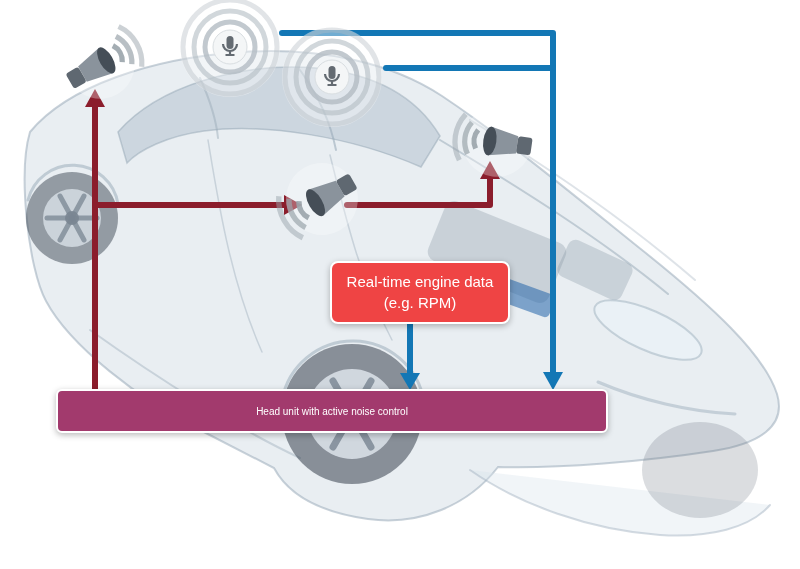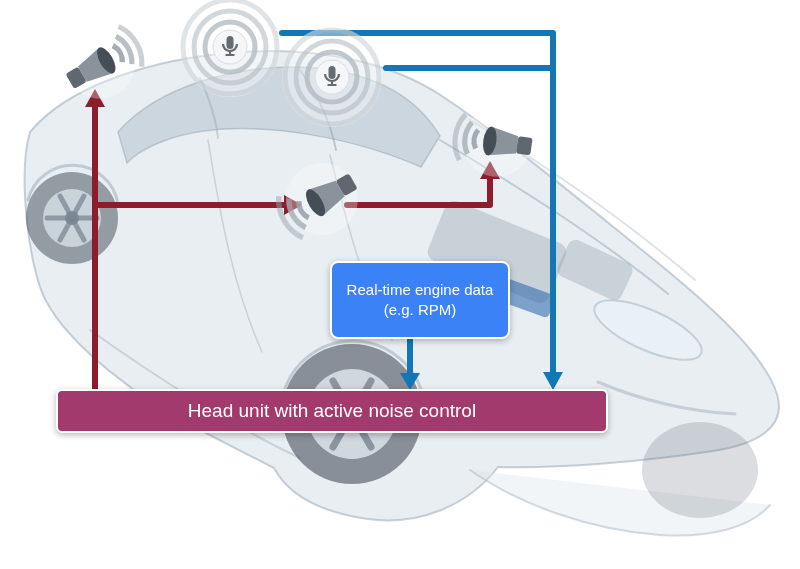--- a/index.html
+++ b/index.html
@@ -9,28 +9,28 @@
   }
   .stage svg{position:absolute;left:0;top:0;}
   .car-layer{z-index:0;}
   .overlay-layer{z-index:1;}
   .label-box{
     position:absolute;box-sizing:border-box;display:flex;align-items:center;justify-content:center;
     color:#ffffff;text-align:center;border:2px solid #ffffff;
     box-shadow:0 2px 6px rgba(0,0,0,0.28);
   }
   .engine-box{
-    z-index:2;left:330px;top:261px;width:180px;height:78px;
-    background:#3b82f6;border-radius:8px;padding:0 14px;
+    z-index:2;left:330px;top:261px;width:180px;height:63px;
+    background:#ef4444;border-radius:8px;padding:0 14px;
     font-size:15px;line-height:1.35;
   }
   .headunit-box{
     z-index:3;left:56px;top:389px;width:552px;height:44px;
     background:#a23a6d;border-radius:6px;
-    font-size:19px;
+    font-size:10px;
   }
 </style>
 </head>
 <body>
 
 <div class="stage">
 
   <svg class="car-layer" width="800" height="569" viewBox="0 0 800 569">
     <g stroke-linecap="round">
       <path d="M30,132 C68,86 152,58 242,52 C322,47 392,63 442,96 C502,136 565,188 642,250 C712,306 764,354 777,394 C787,427 758,444 713,451 C648,461 558,469 498,467 C468,506 418,526 368,519 C318,512 288,494 274,468 L200,430 C140,400 70,346 46,301 C28,268 18,172 30,132 Z" fill="rgba(203,214,224,0.42)" stroke="rgba(155,172,186,0.55)" stroke-width="2"></path>

